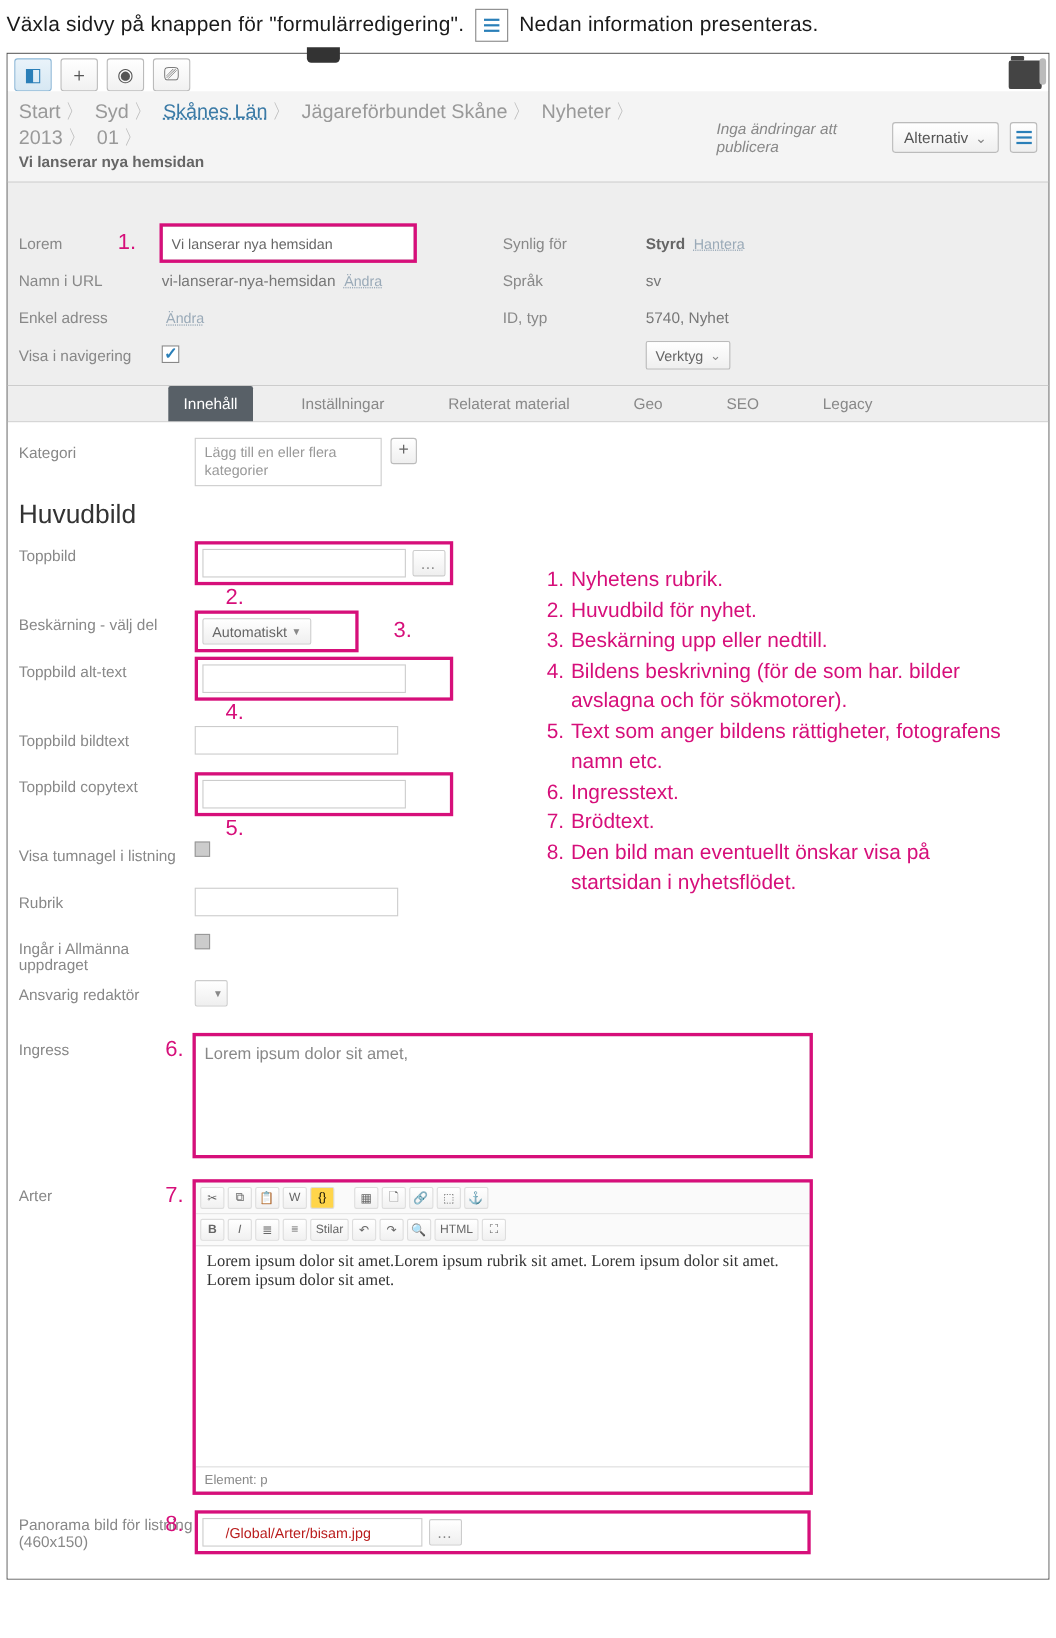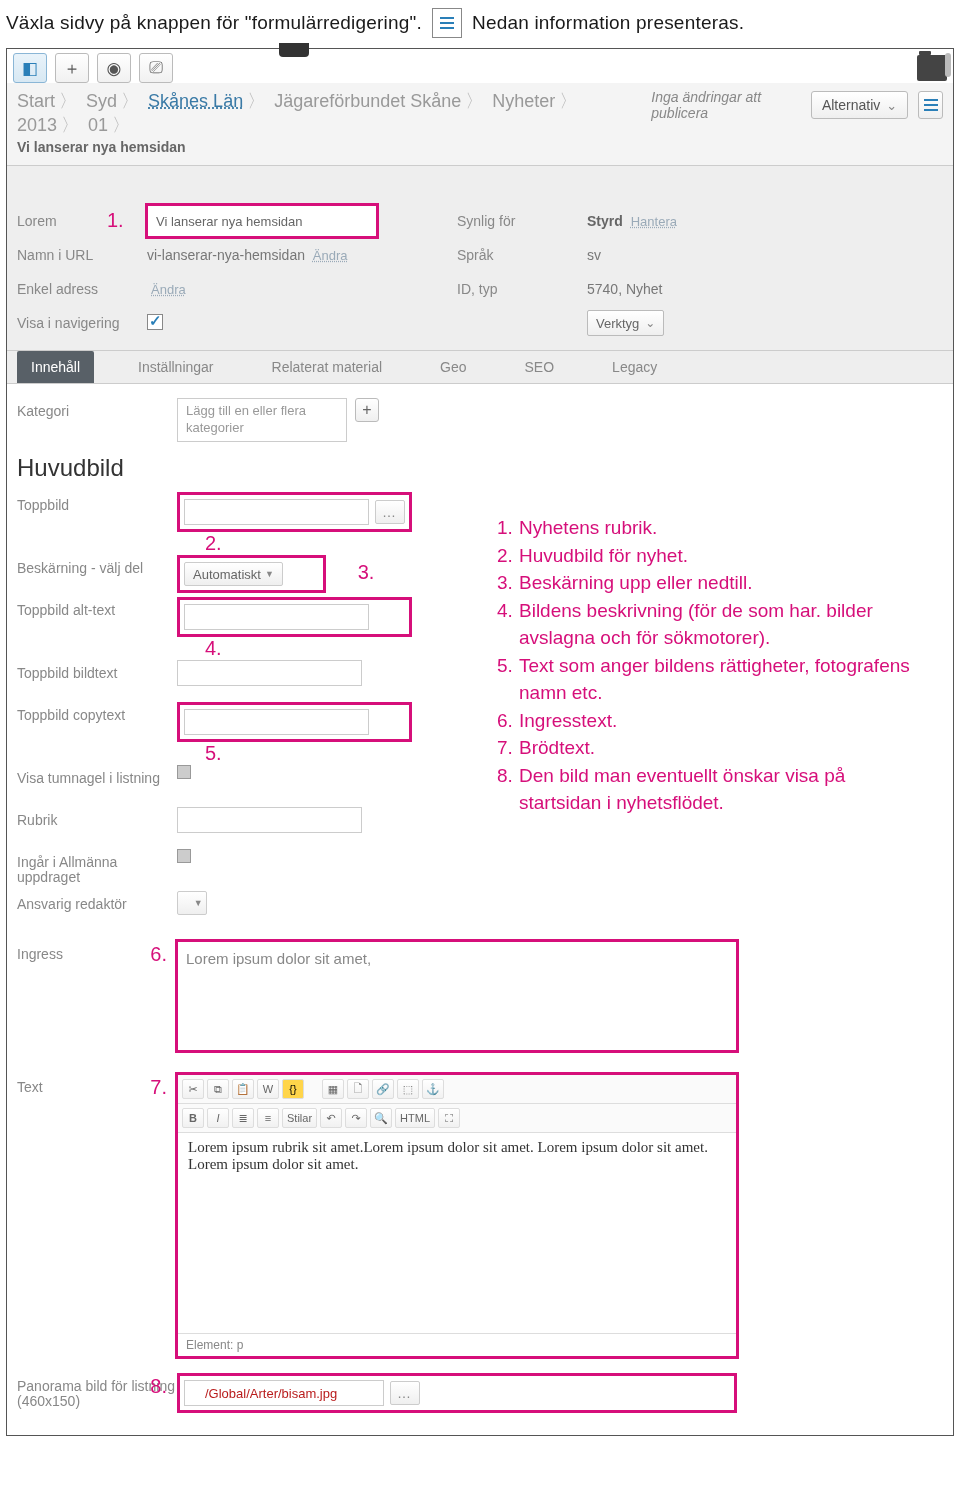--- a/index.html
+++ b/index.html
@@ -86,21 +86,21 @@
     font-size:18px; color:#999;
   }
   .crumbs .sep { color:#bbb; margin:0 4px; }
   .crumbs .lnk { color:#3a7aa6; text-decoration:underline dotted; }
   .crumb-title {
     font-weight:bold; color:#666; font-size:14px; margin-top:2px;
   }
   .crumb-right {
     margin-left:auto;
     display:flex; align-items:center; gap:10px;
-    color:#888; font-style:italic; font-size:14px;
+    color:#888; font-style:italic; font-size:14px;margin-top:20px;
   }
   .alt-btn {
     font-style:normal;
     height:28px; padding:0 10px;
     border:1px solid #bbb; border-radius:3px;
     background:linear-gradient(#fff,#efefef);
     display:inline-flex; align-items:center; gap:6px;
     color:#555;
   }
   .alt-btn::after { content:"⌄"; font-size:13px; color:#888; }
@@ -153,20 +153,21 @@
     color:#666; font-size:13px;
   }
   .drop-small::after { content:"⌄"; font-size:12px; color:#888; }
 
   .tabs-row {
     display:flex; gap:30px;
     background:#eee;
     padding:0 10px;
     border-bottom:1px solid #ccc;
     font-size:14px;
+    justify-content:center;
   }
   .tab {
     padding:8px 14px; color:#888; cursor:pointer;
   }
   .tab.active {
     background:#586067; color:#fff; border-radius:2px 2px 0 0;
   }
 
   .content-area {
     padding: 14px 10px 20px 10px;
@@ -480,21 +481,21 @@
         <span>Ingress</span>
         <span class="idx" style="position:absolute; right:10px; top:2px;">6.</span>
       </div>
       <div class="cval" style="flex:0 0 auto;">
         <textarea class="ta mag-box" style="">Lorem ipsum dolor sit amet,</textarea>
       </div>
     </div>
 
     <div class="crow" style="margin-top:20px;">
       <div class="clab" style="position:relative;">
-        <span>Text</span>
+        <span>Arter</span>
         <span class="idx" style="position:absolute; right:10px; top:2px;">7.</span>
       </div>
       <div class="cval" style="flex:0 0 auto;">
         <div class="rte mag-box">
           <div class="rte-tb">
             <span class="rte-btn">✂</span>
             <span class="rte-btn">⧉</span>
             <span class="rte-btn">📋</span>
             <span class="rte-btn">W</span>
             <span class="rte-btn" style="background:#ffd54a;color:#000;">{}</span>
@@ -514,21 +515,21 @@
               </span>
             <span class="rte-btn">≣</span>
             <span class="rte-btn">≡</span>
             <span class="rte-styles">Stilar</span>
             <span class="rte-btn">↶</span>
             <span class="rte-btn">↷</span>
             <span class="rte-btn">🔍</span>
             <span class="rte-styles">HTML</span>
             <span class="rte-btn">⛶</span>
           </div>
-          <div class="rte-body">Lorem ipsum rubrik sit amet.Lorem ipsum dolor sit amet. Lorem ipsum dolor sit amet. Lorem ipsum dolor sit amet.</div>
+          <div class="rte-body">Lorem ipsum dolor sit amet.Lorem ipsum rubrik sit amet. Lorem ipsum dolor sit amet. Lorem ipsum dolor sit amet.</div>
           <div class="rte-status">Element: p</div>
         </div>
       </div>
     </div>
 
     <div class="crow" style="margin-top:16px;">
       <div class="clab" style="position:relative;">
         <span>Panorama bild för listning (460x150)</span>
         <span class="idx" style="position:absolute; right:10px; top:2px;">8.</span>
       </div>

